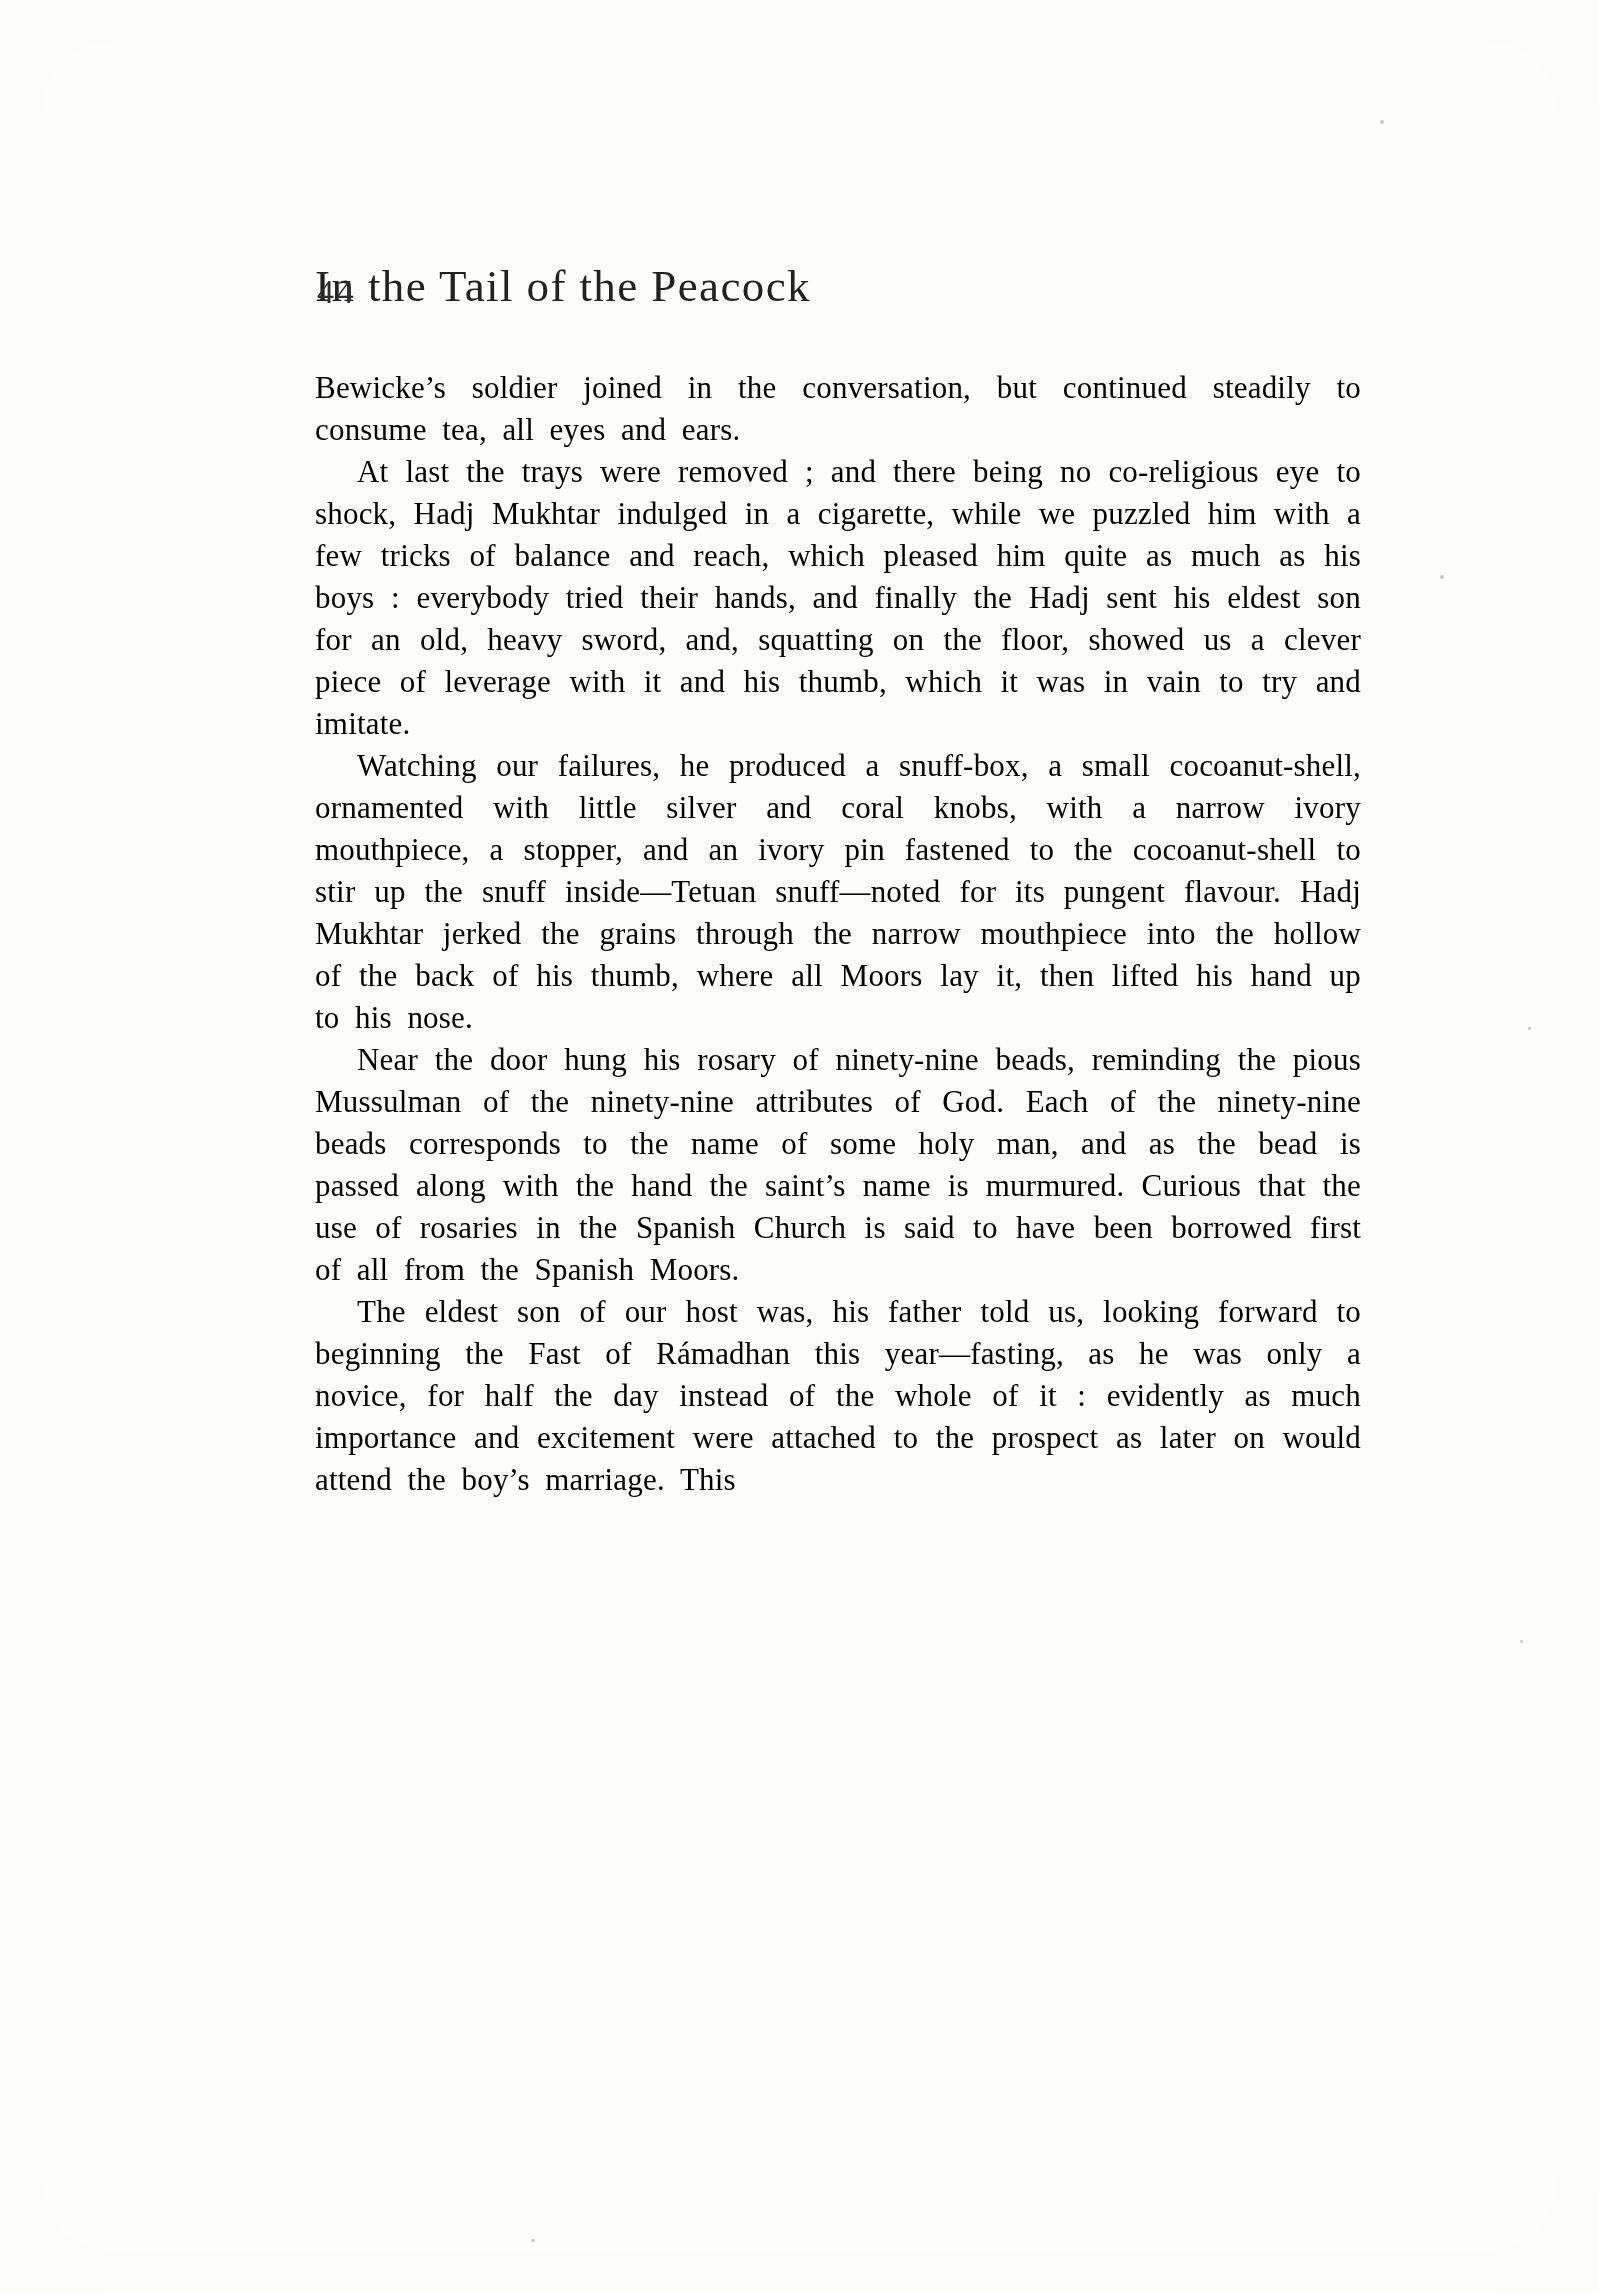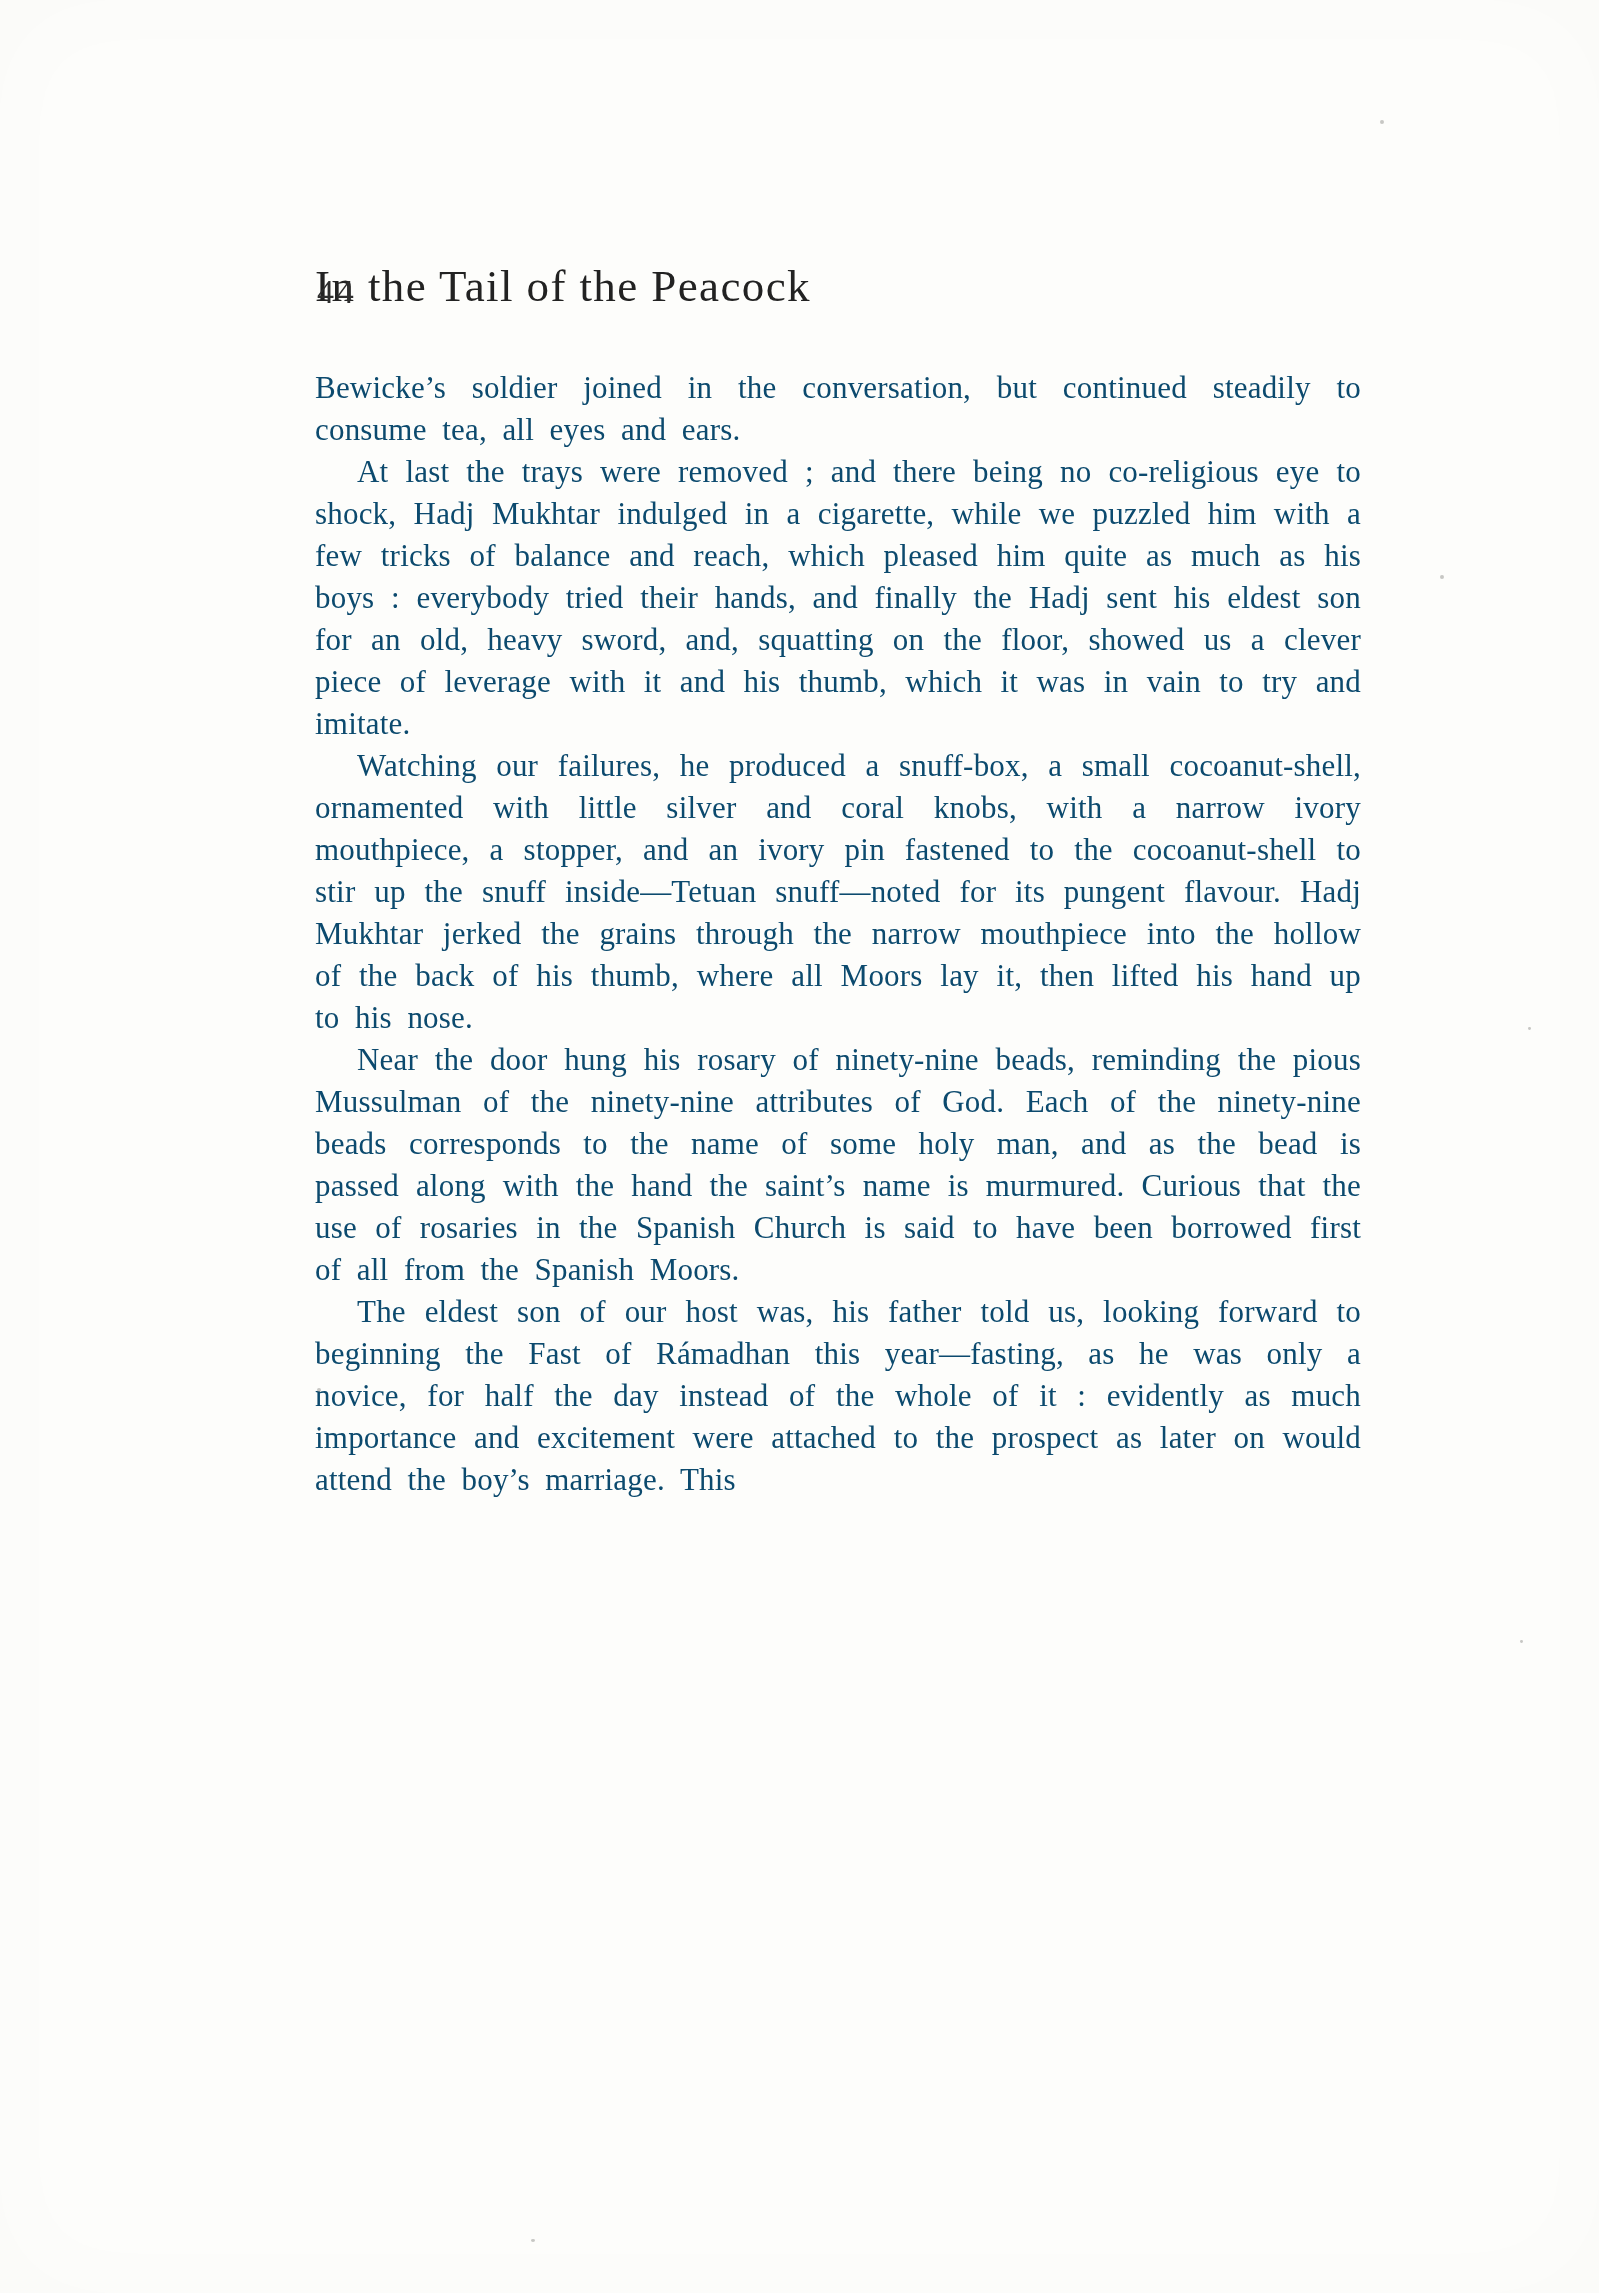--- a/index.html
+++ b/index.html
@@ -51,21 +51,21 @@
   .body-text {
     position: absolute;
     top: 367px;
     left: 315px;
     width: 1046px;
     text-align: justify;
     font-size: 31px;
     line-height: 42px;
     word-spacing: 7.6px;
     letter-spacing: 0.2px;
-    color: #0c4a6e;
+    color: #000000;
   }
   .body-text p {
     margin: 0;
     text-indent: 42px;
   }
   .body-text p.first {
     text-indent: 0;
   }
   .speck {
     position: absolute;

